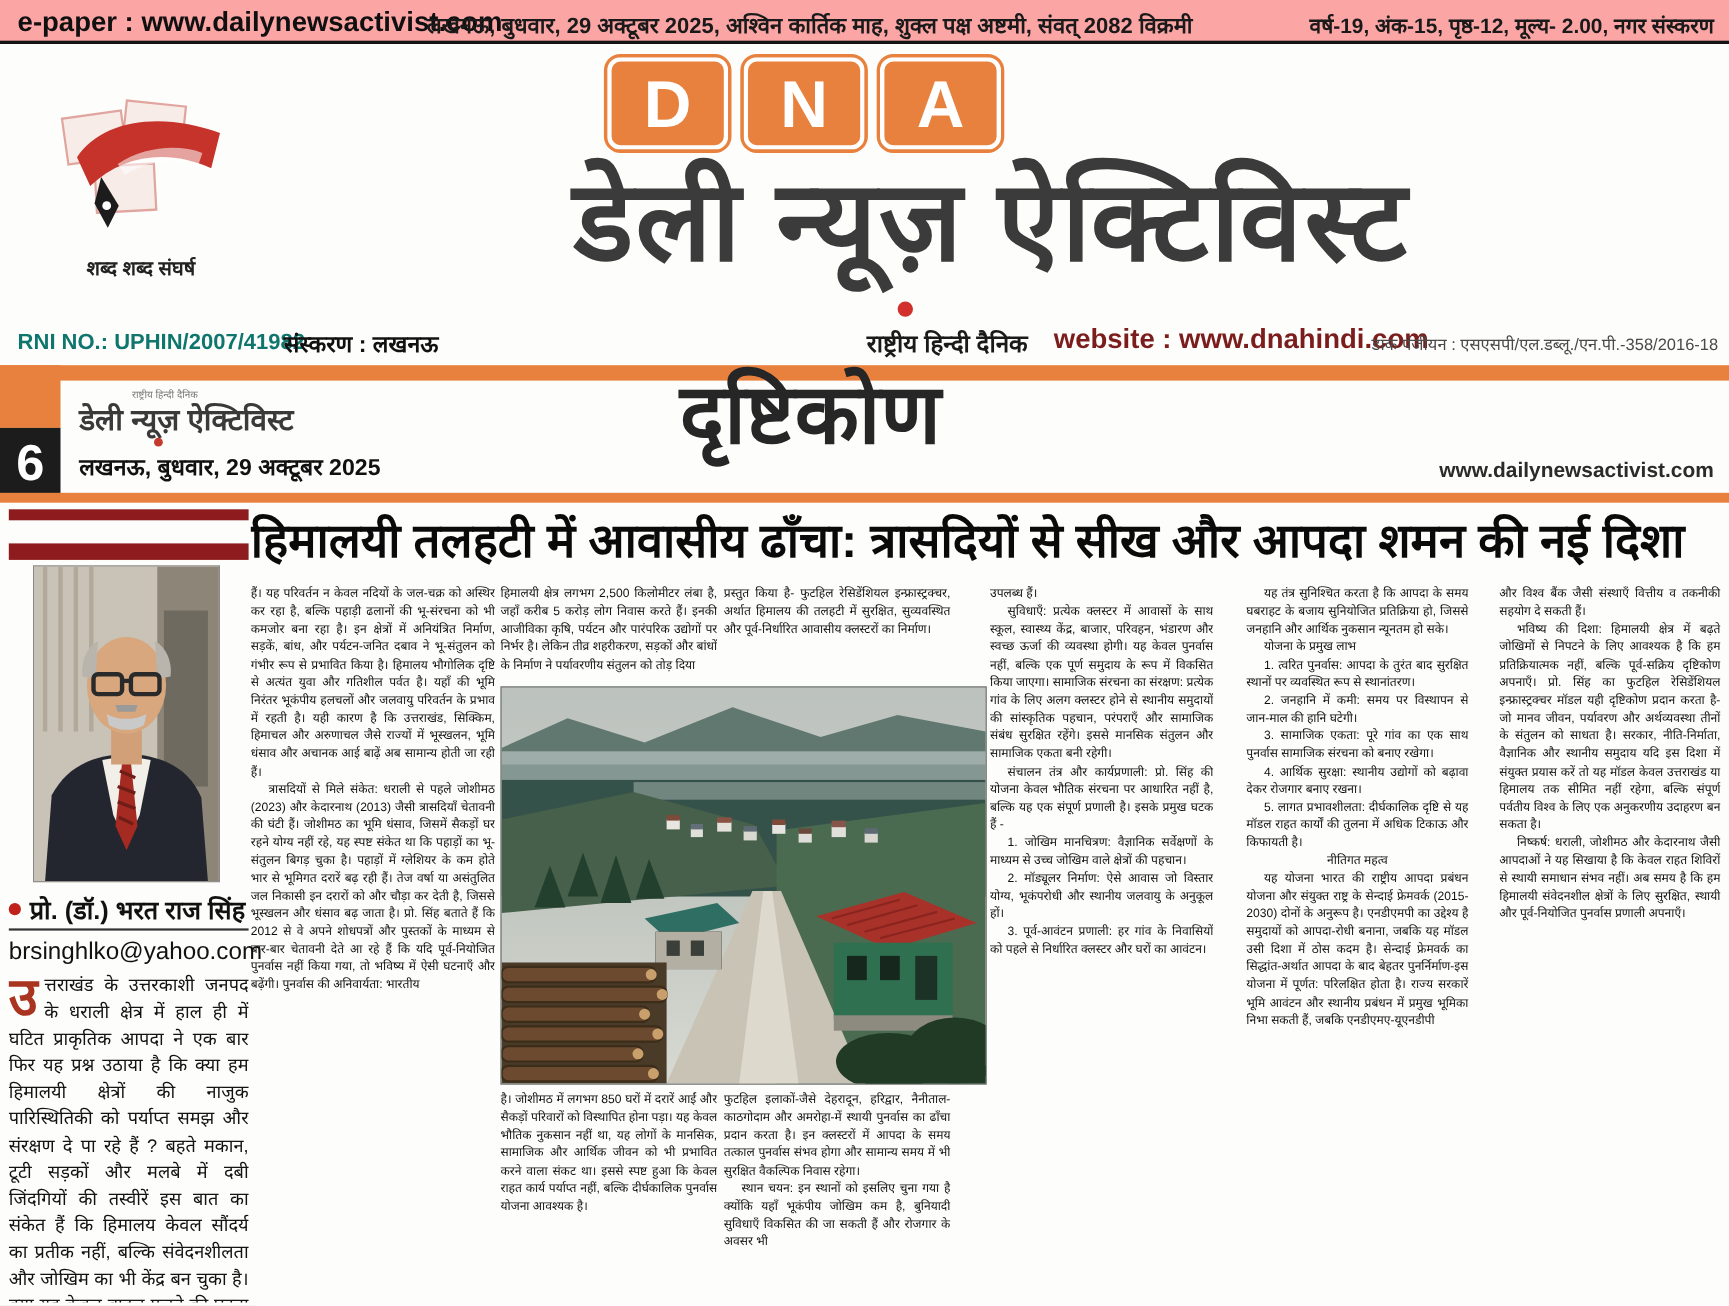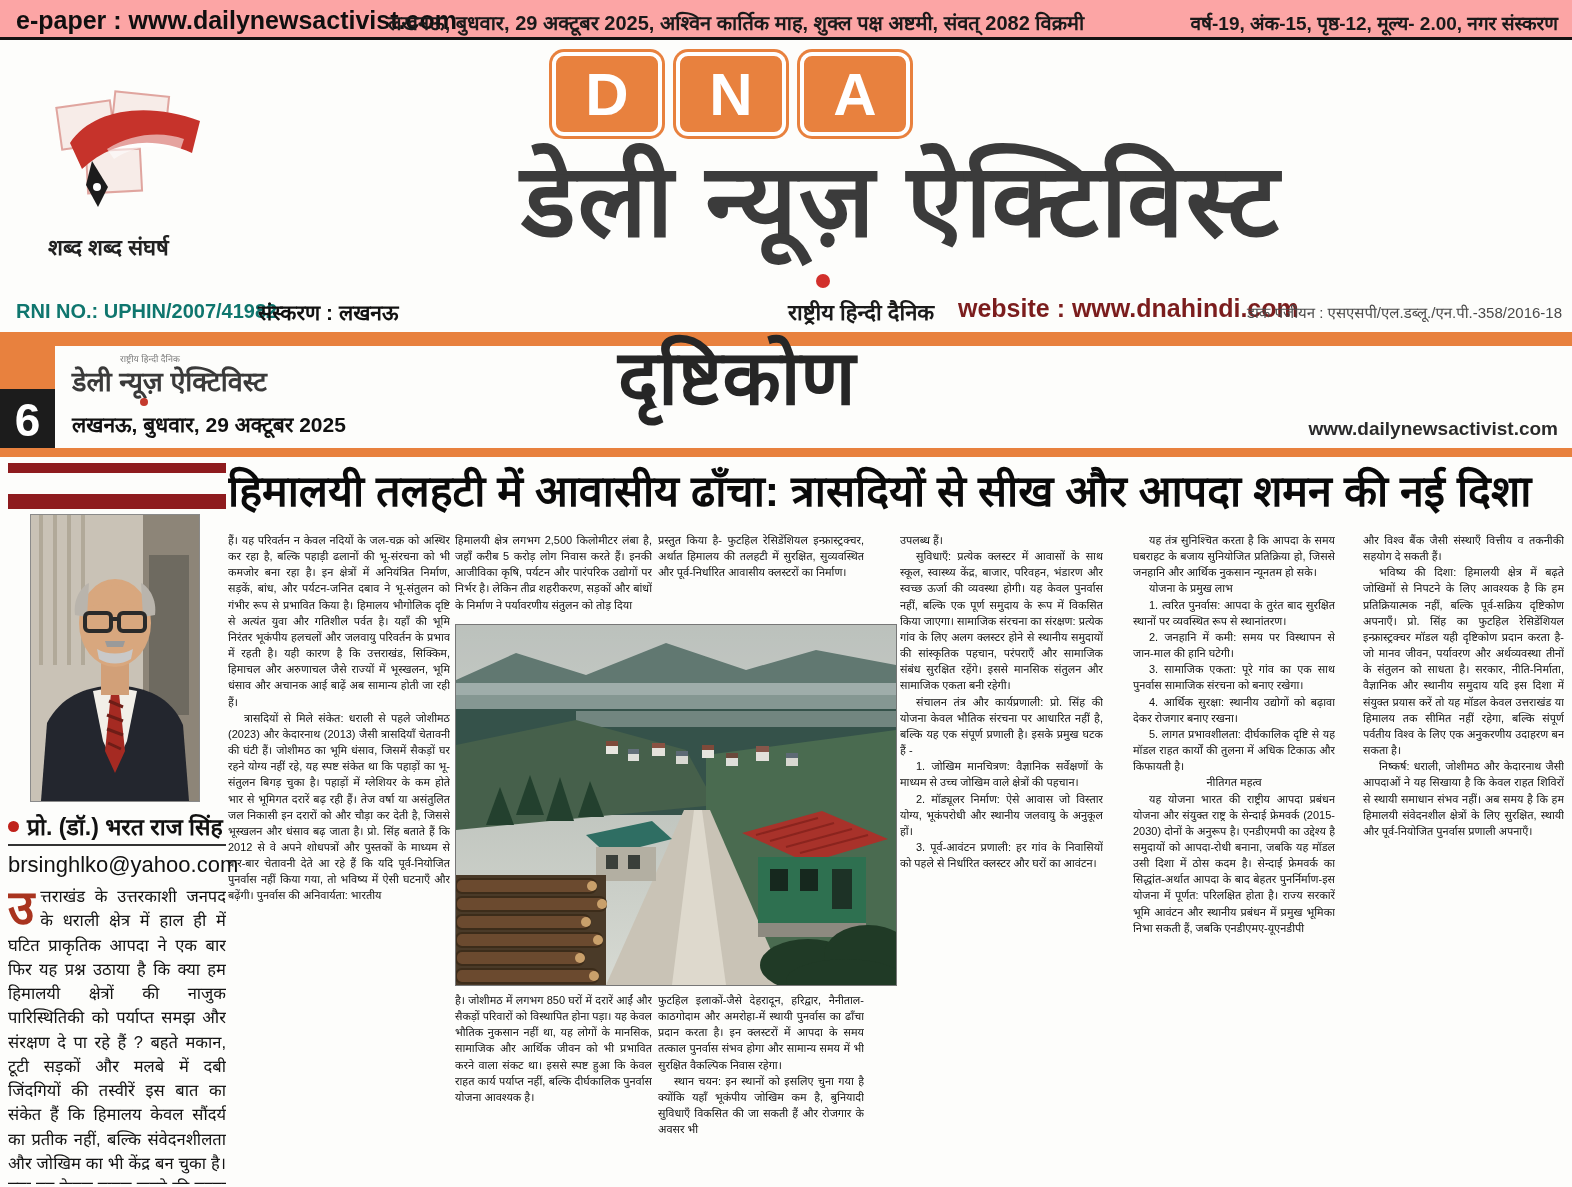--- a/index.html
+++ b/index.html
@@ -12,21 +12,21 @@
   .abs { position:absolute; }
 
   
   .topbar { left:0; top:0; width:1572px; height:40px; border-bottom:3px solid #141414; background:#fca5a5; }
   .topbar .epaper { left:16px; top:6px; font-size:25px; font-weight:bold; color:#101010; }
   .topbar .dateline { left:388px; top:9px; font-size:20px; font-weight:bold; color:#1a1a1a;text-align:center; }
   .topbar .edition { right:14px; top:10px; font-size:19px; font-weight:bold; color:#1a1a1a; }
 
   
   .stamp { width:56px; height:44px; border:2px solid rgba(190,60,50,.4); background:rgba(220,160,150,.18); }
-  .logo-tagline { left:48px; top:196px; width:160px; font-size:22px; font-weight:bold; color:#222; }
+  .logo-tagline { left:48px; top:196px; width:160px; text-align:center; font-size:18px; font-weight:bold; color:#222; }
   .dna-row { left:552px; top:52px; display:flex; gap:14px; }
   .dna-box {
     width:110px; height:84px; background:#e8813e; border-radius:12px;
     box-shadow: inset 0 0 0 4px #fff, 0 0 0 3px #e8813e;
     display:flex; align-items:center; justify-content:center;
     color:#fff; font-size:60px; font-weight:bold; font-family:"Liberation Sans",sans-serif;
   }
   .paper-name {
     left:238px; top:138px; width:1326px; text-align:center; white-space:nowrap;
     font-size:102px; font-weight:bold; color:#3b3b3b; letter-spacing:2px; line-height:1.25;

